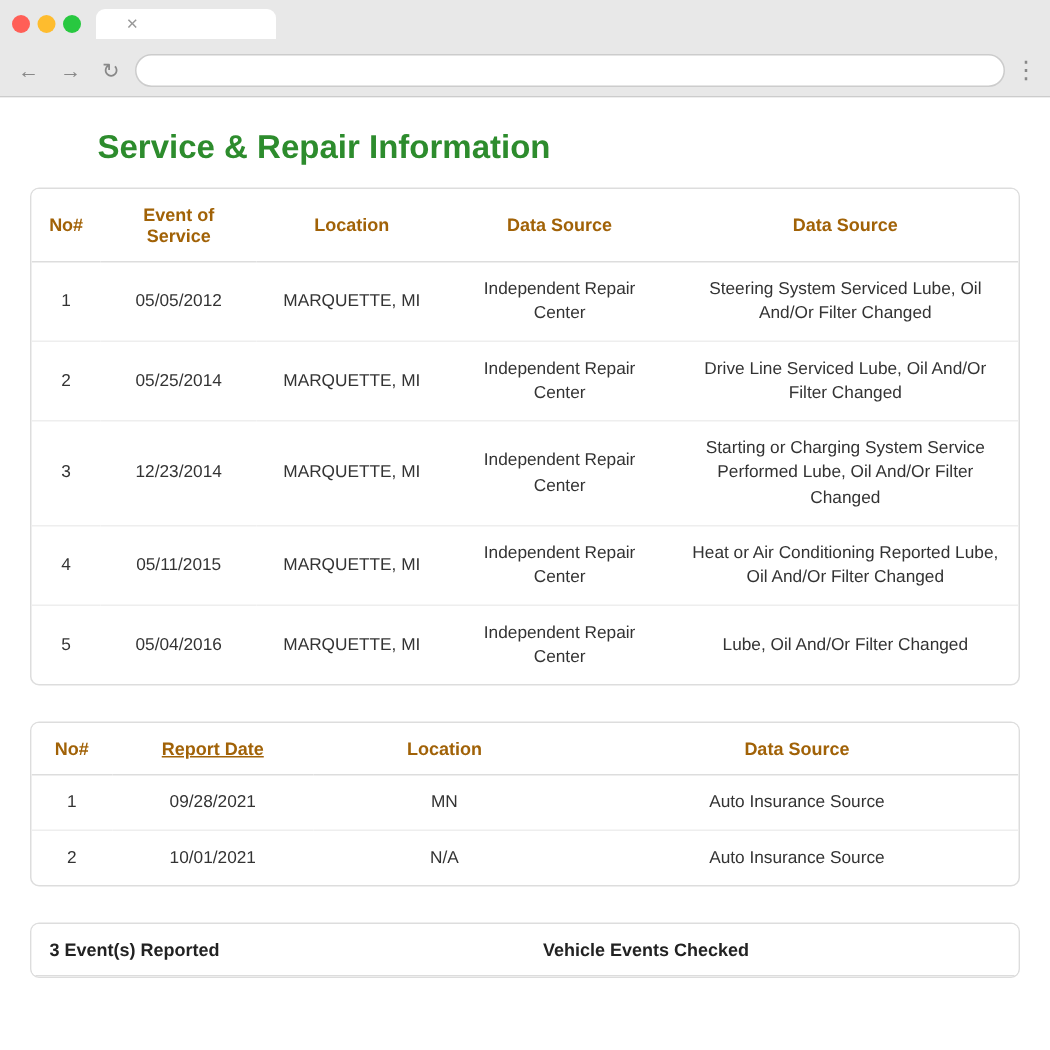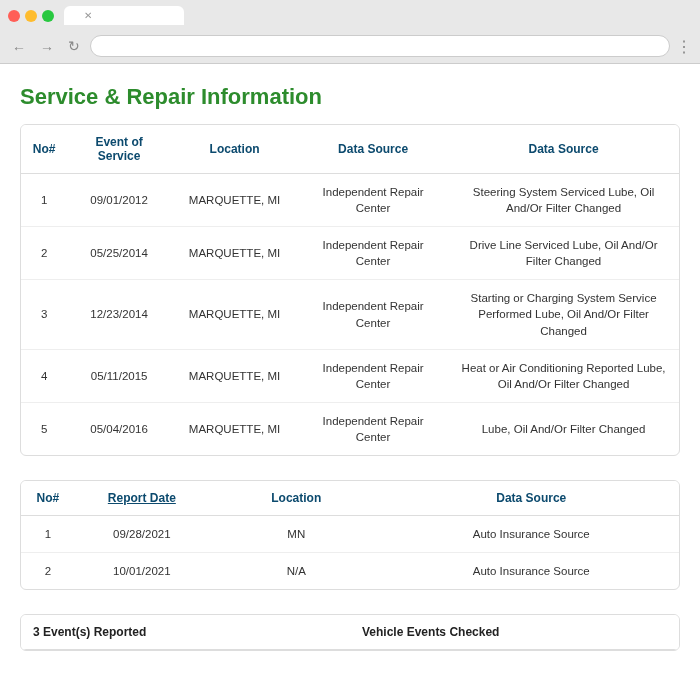--- a/index.html
+++ b/index.html
@@ -85,20 +85,21 @@
       background: #fff;
       padding: 20px 20px 30px 20px;
       min-height: 640px;
     }
 
     .section-title {
       font-size: 22px;
       font-weight: 700;
       color: #2d8c2d;
       margin-bottom: 14px;
+      margin-left: 45px;
     }
 
     
     .table-container {
       border: 1px solid #ddd;
       border-radius: 6px;
       overflow: hidden;
       margin-bottom: 24px;
     }
 
@@ -109,21 +110,21 @@
     }
 
     thead tr {
       background: #fff;
     }
 
     thead th {
       padding: 10px 8px;
       text-align: center;
       font-weight: 600;
-      color: #0c4a6e;
+      color: #a16207;
       border-bottom: 1px solid #ddd;
       font-size: 12px;
     }
 
     tbody tr {
       border-bottom: 1px solid #eee;
     }
     tbody tr:last-child {
       border-bottom: none;
     }
@@ -201,21 +202,21 @@
           <th class="col-no">No#</th>
           <th class="col-date">Event of Service</th>
           <th class="col-location">Location</th>
           <th class="col-source1">Data Source</th>
           <th class="col-source2">Data Source</th>
         </tr>
       </thead>
       <tbody id="service-tbody">
       <tr>
       <td>1</td>
-      <td>09/01/2012</td>
+      <td>05/05/2012</td>
       <td>MARQUETTE, MI</td>
       <td>Independent Repair Center</td>
       <td>Steering System Serviced Lube, Oil And/Or Filter Changed</td>
     </tr>
           <tr>
       <td>2</td>
       <td>05/25/2014</td>
       <td>MARQUETTE, MI</td>
       <td>Independent Repair Center</td>
       <td>Drive Line Serviced Lube, Oil And/Or Filter Changed</td>

